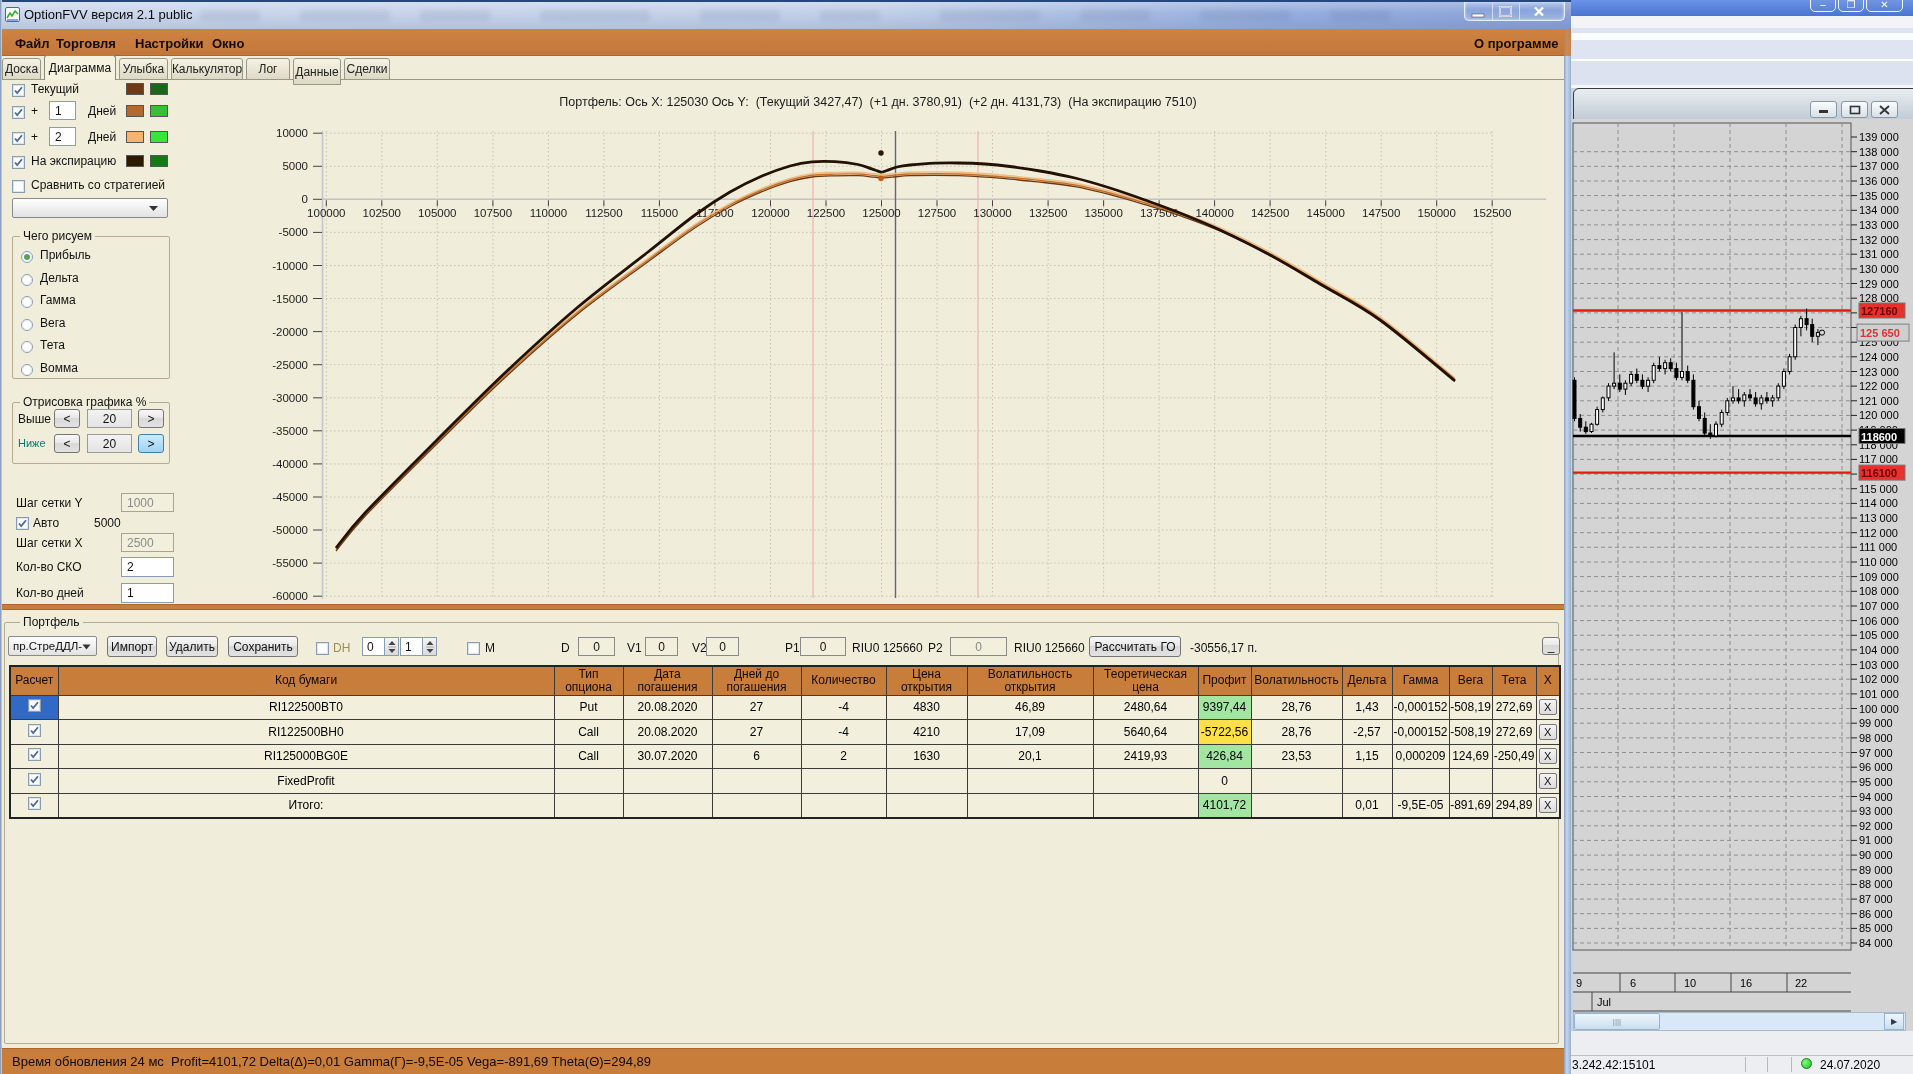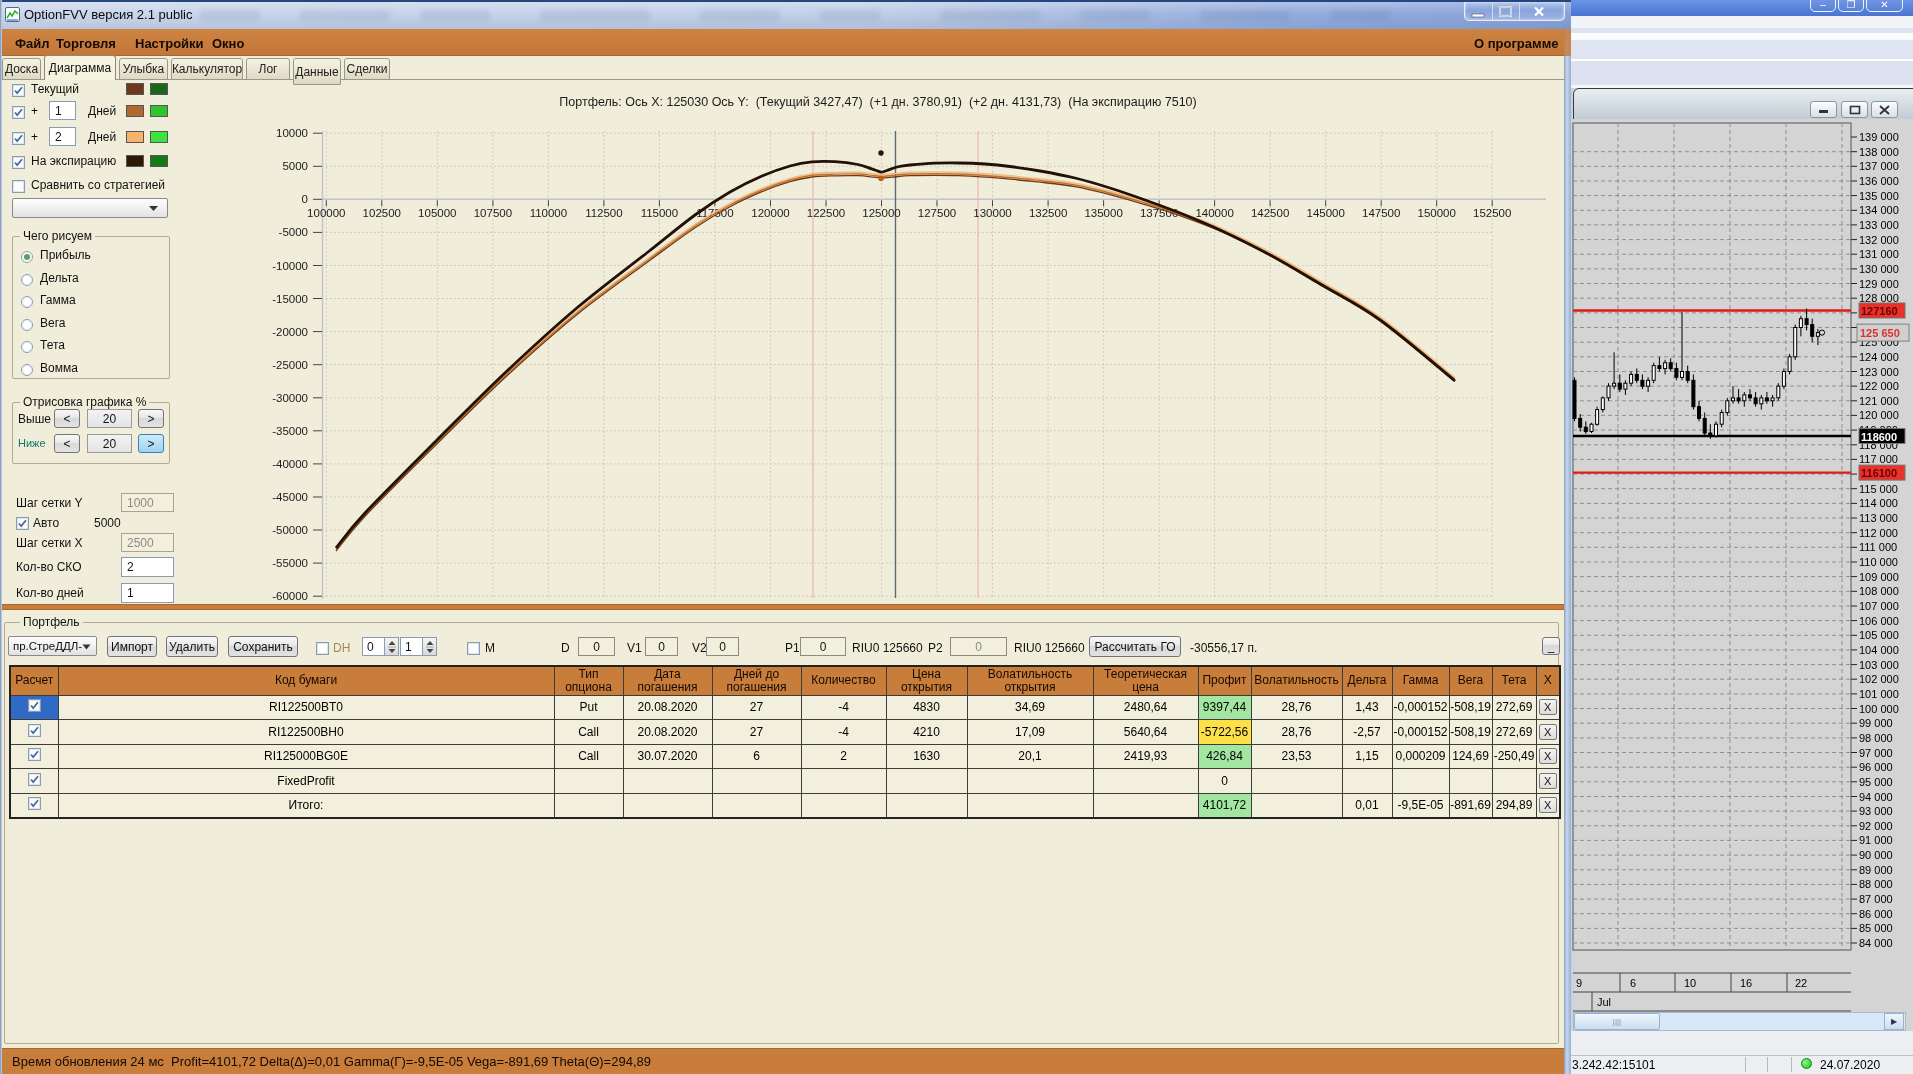--- a/index.html
+++ b/index.html
@@ -698,21 +698,21 @@
                 <rect x="0.5" y="0.5" width="12" height="12" fill="#fdfdfd" stroke="#8a9cb2"></rect>
                 <rect x="1.5" y="1.5" width="10" height="10" fill="none" stroke="#dce4ec"></rect>
                 <path d="M3 6.5 L5.2 9 L10 3.2" fill="none" stroke="#4a6a9a" stroke-width="1.8"></path>
               </svg></span></td>
           <td>RI122500BT0</td>
           <td>Put</td>
           <td>20.08.2020</td>
           <td>27</td>
           <td>-4</td>
           <td>4830</td>
-          <td>34,69</td>
+          <td>46,89</td>
           <td>2480,64</td>
           <td style="background:#a2e6a2">9397,44</td>
           <td>28,76</td>
           <td>1,43</td>
           <td>-0,000152</td>
           <td>-508,19</td>
           <td>272,69</td>
           <td><span style="display:inline-block;width:18px;height:16px;background:linear-gradient(#f4f4f4,#dcdcdc);border:1px solid #777;border-radius:2px;font-size:11px;line-height:15px;color:#111">X</span></td>
         </tr>
         <tr>

